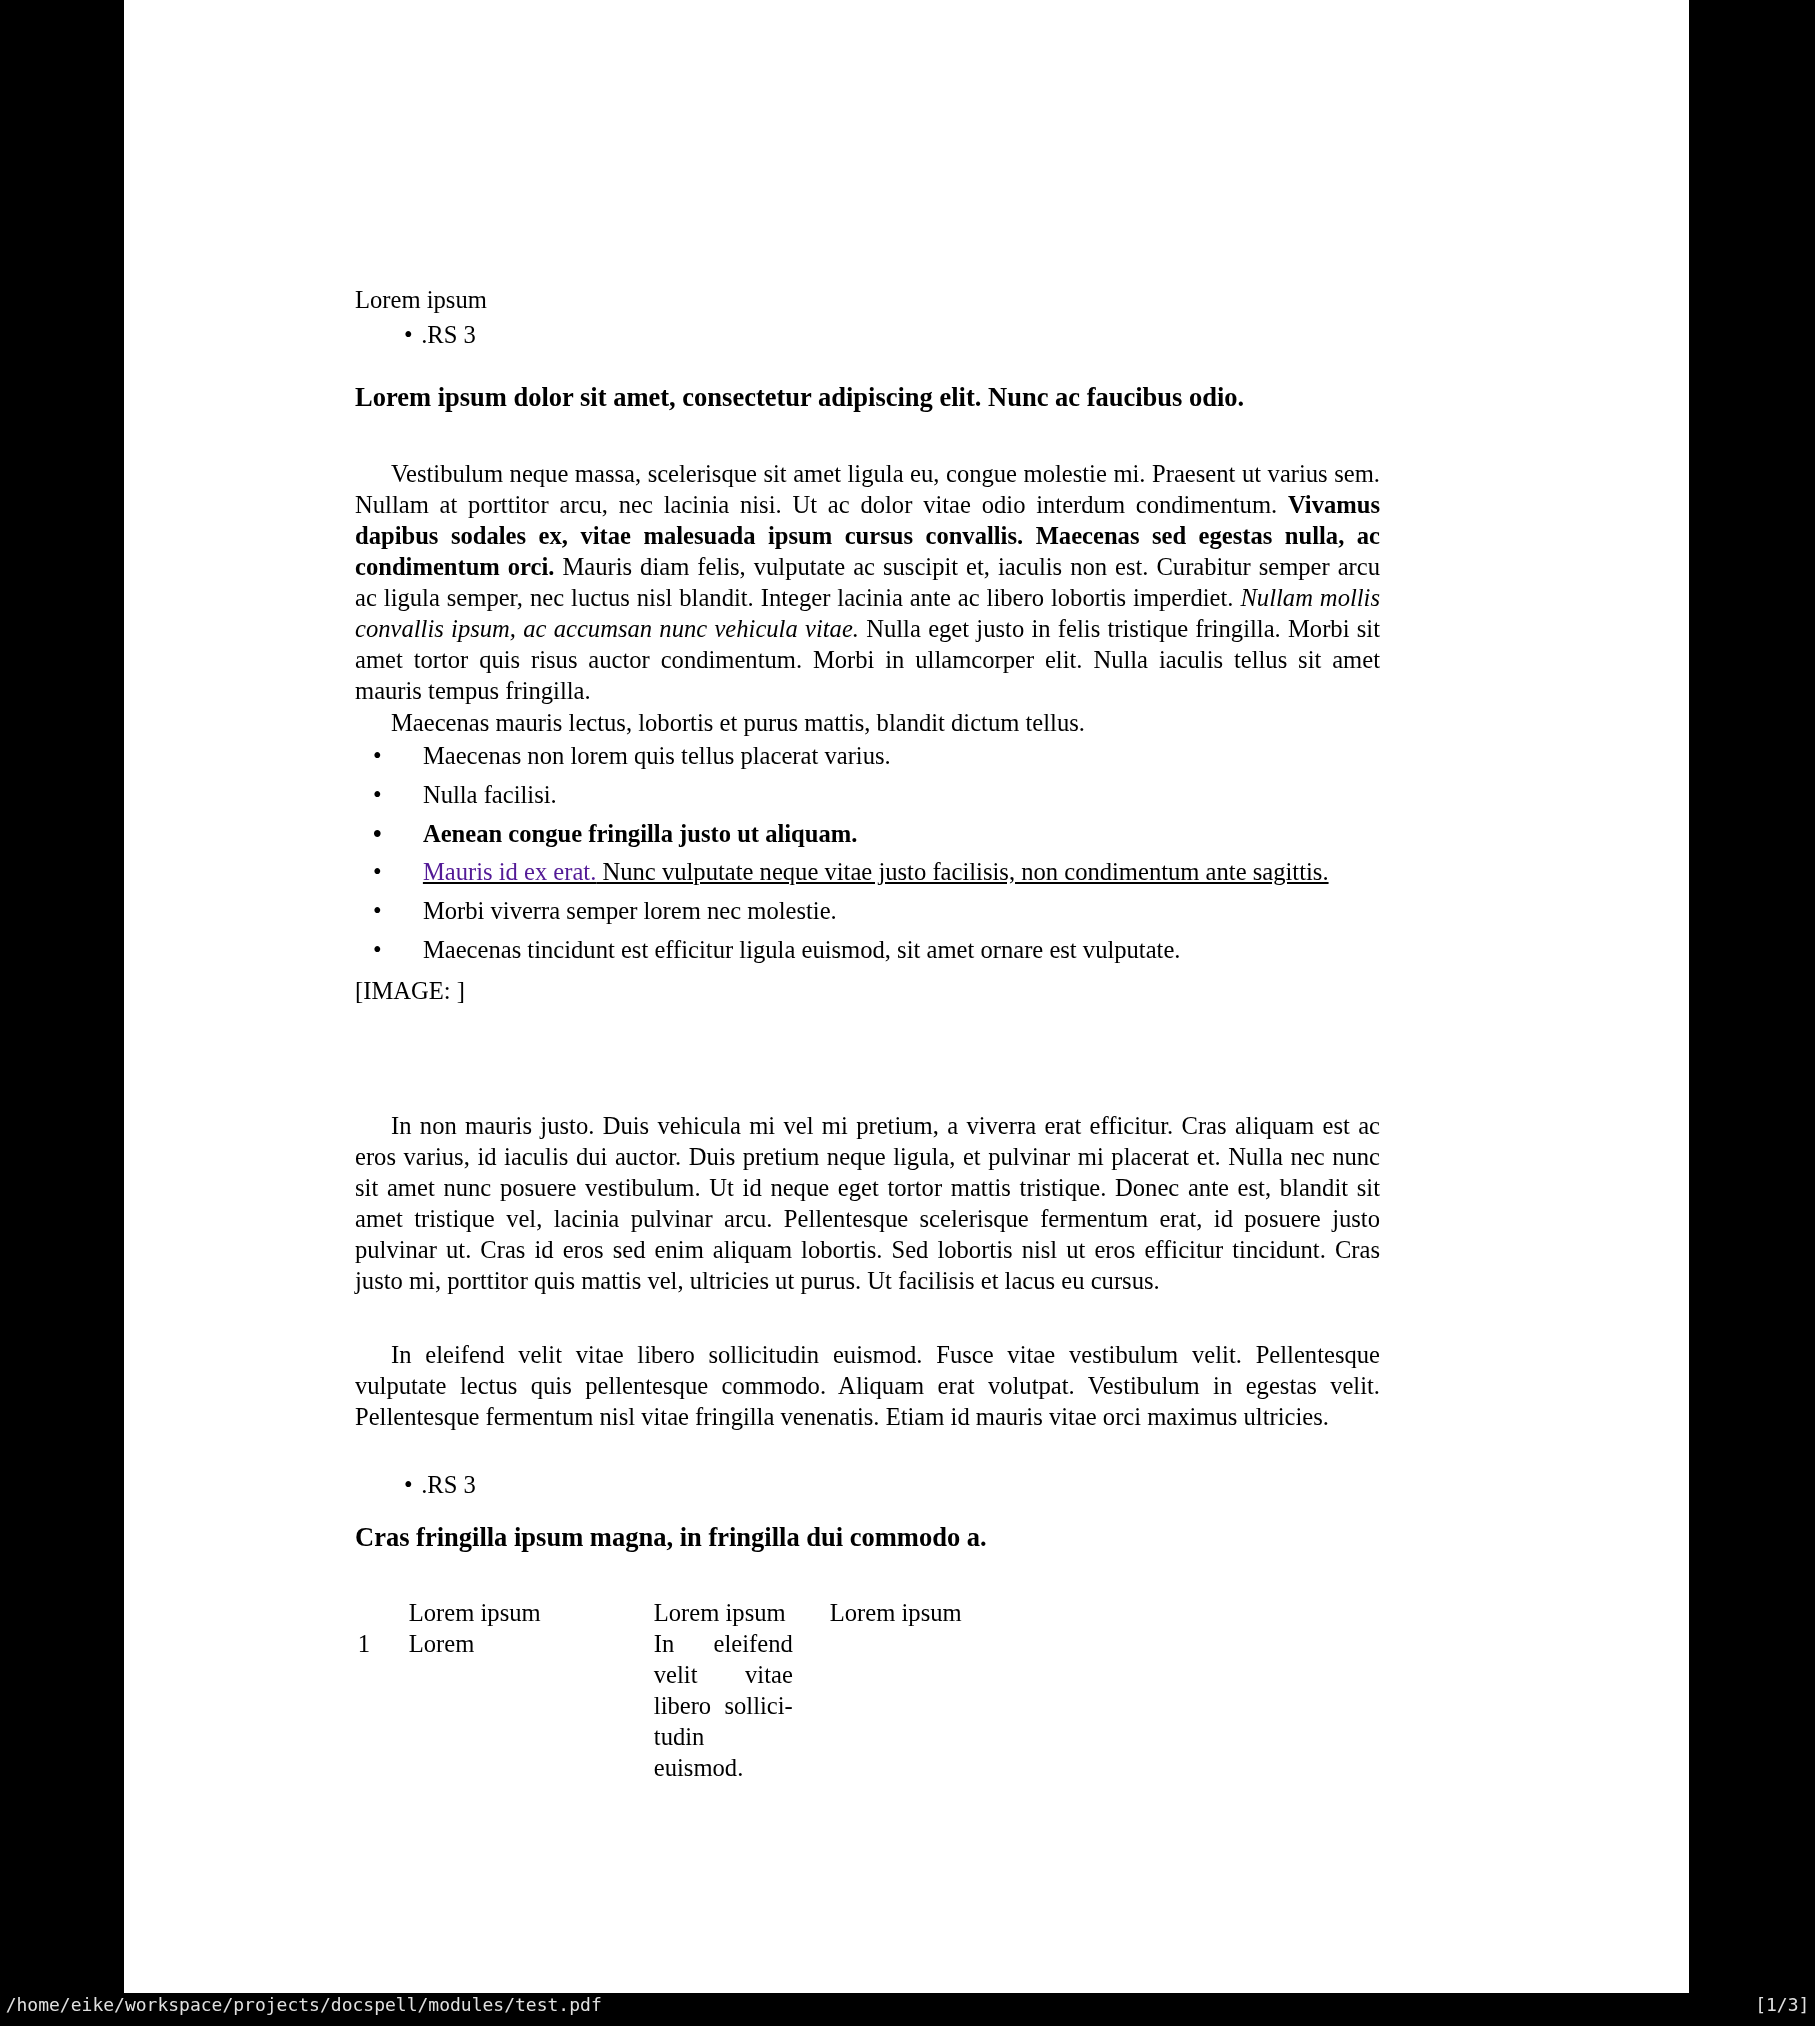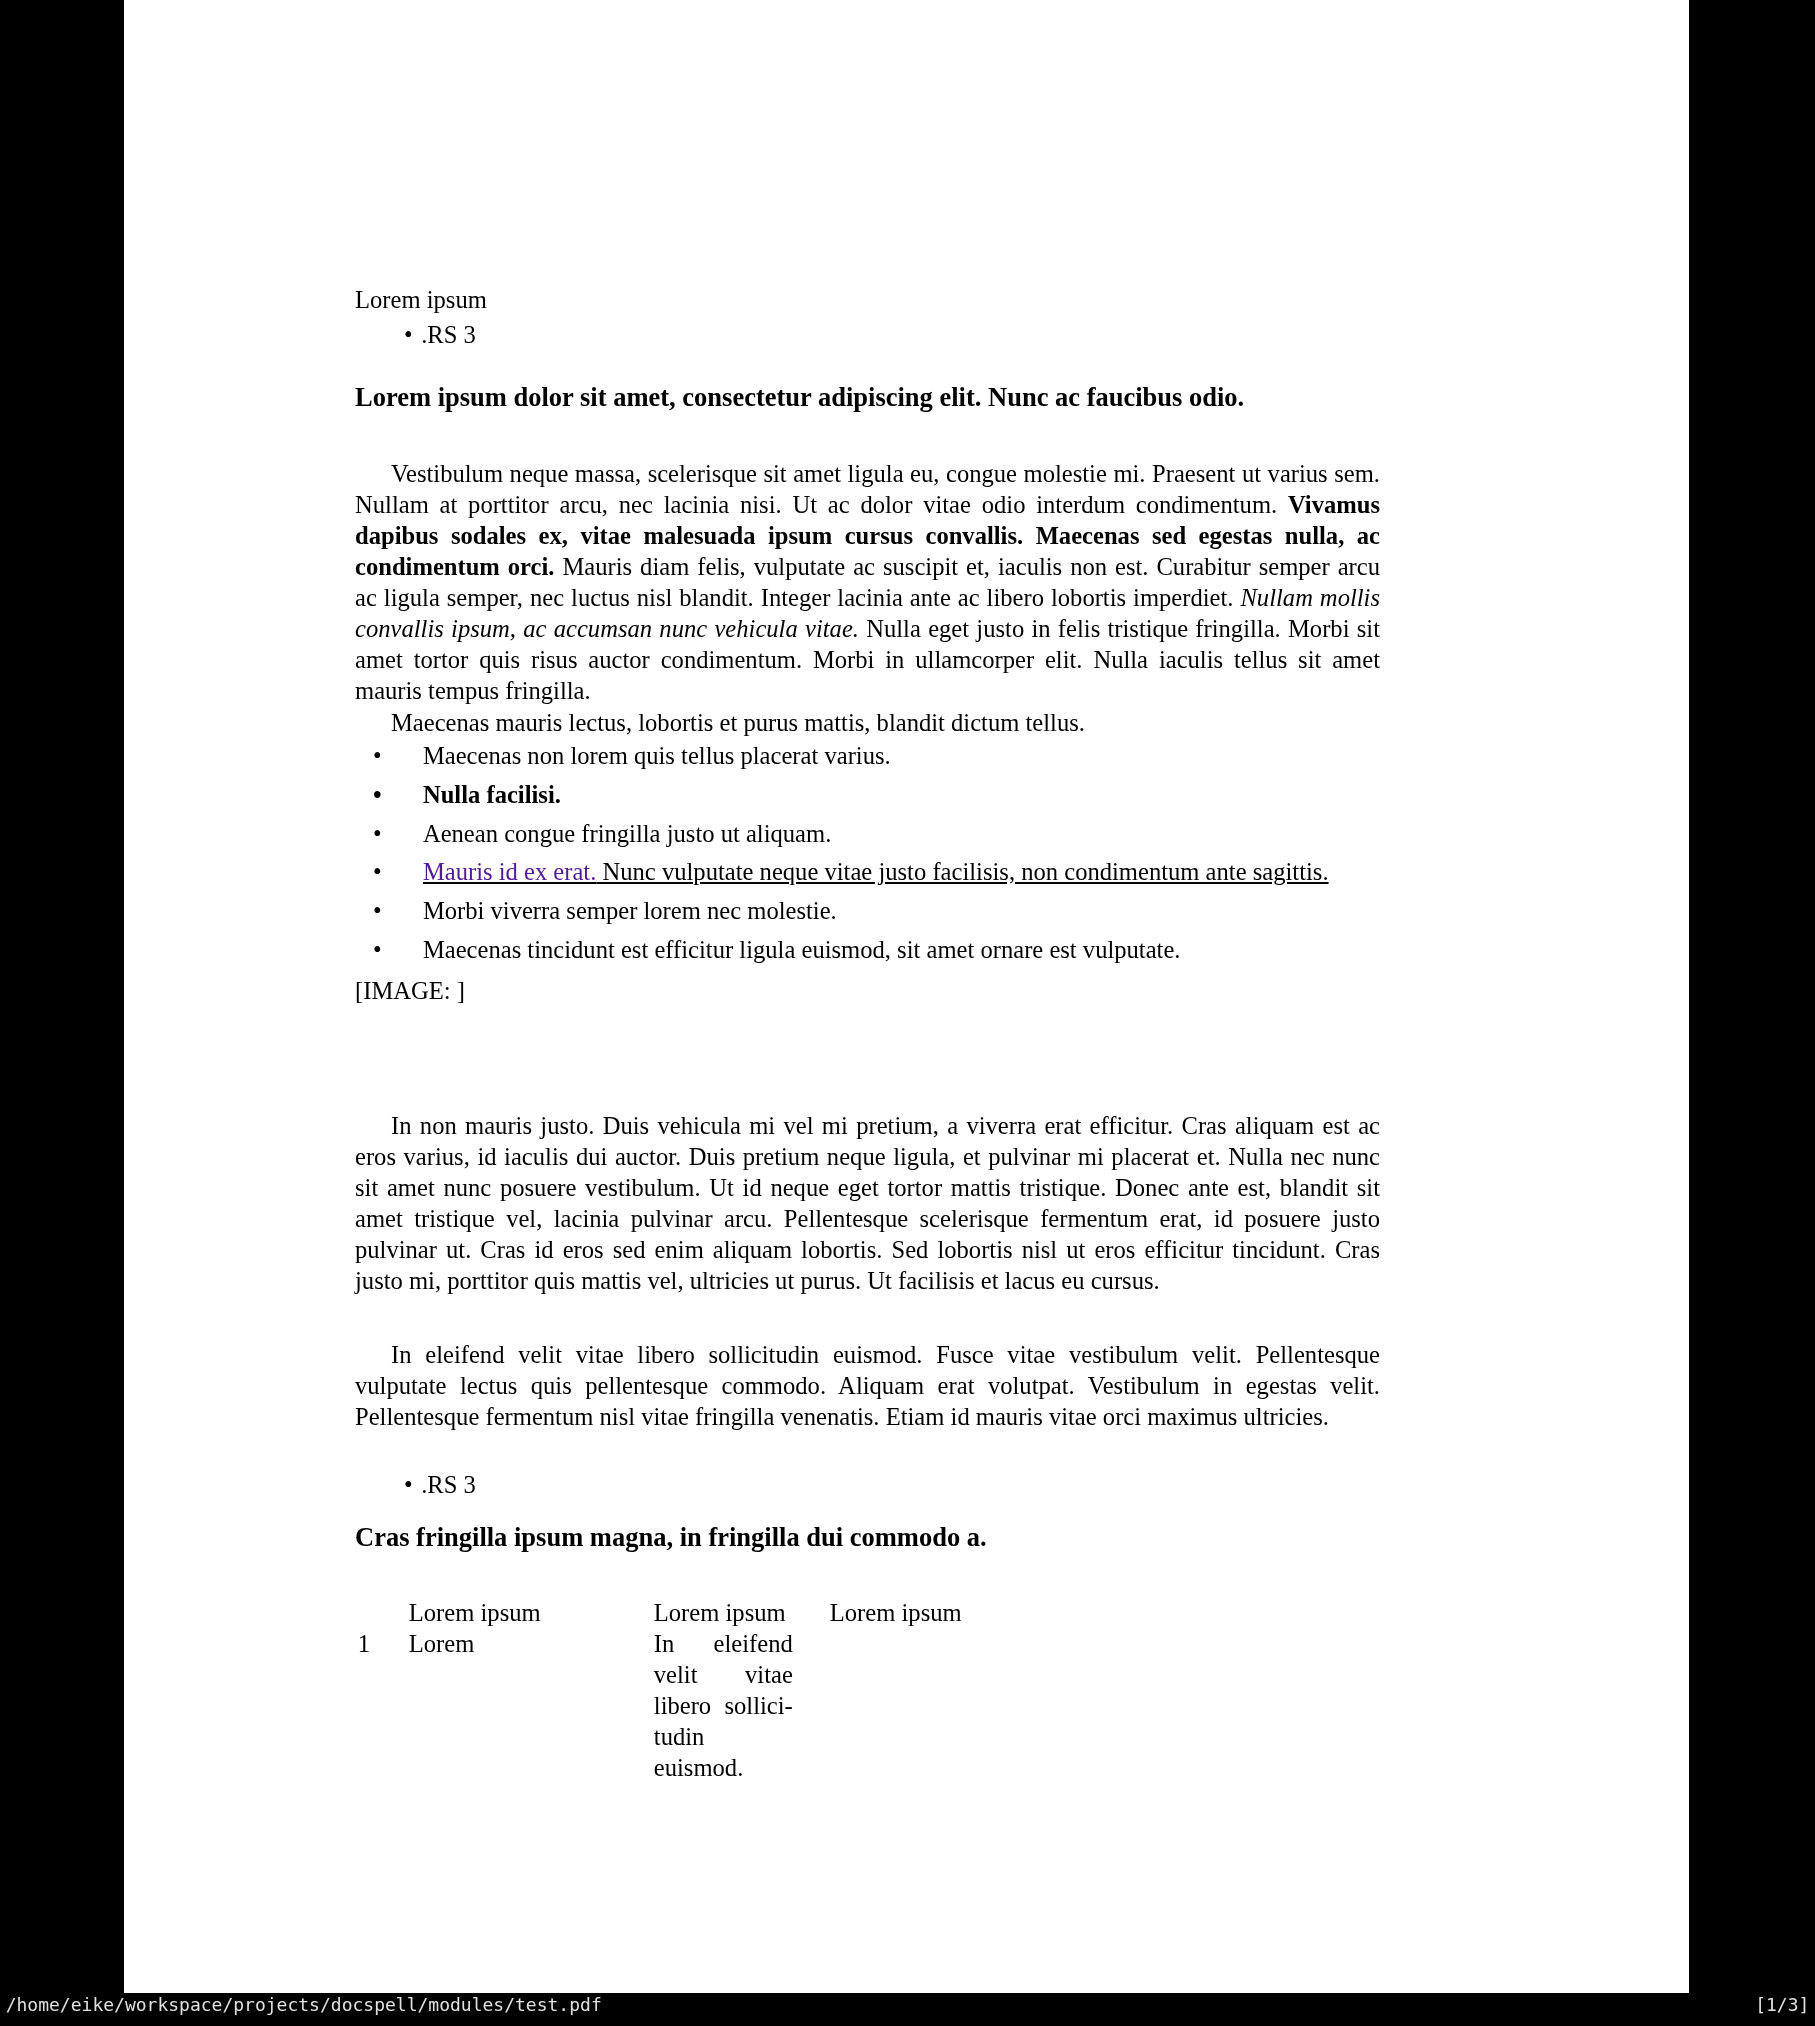--- a/index.html
+++ b/index.html
@@ -40,24 +40,24 @@
 
       <div class="heading" style="top:381px;">Lorem ipsum dolor sit amet, consectetur adipiscing elit. Nunc ac faucibus odio.</div>
 
       <div class="para" style="top:458px;"><span>Vestibulum neque massa, scelerisque sit amet ligula eu, congue molestie mi. Praesent ut varius sem. Nullam at porttitor arcu, nec lacinia nisi. Ut ac dolor vitae odio interdum condimentum. </span><span class="seg-bold">Vivamus dapibus sodales ex, vitae malesuada ipsum cursus convallis. Maecenas sed egestas nulla, ac condimentum orci.</span><span> Mauris diam felis, vulputate ac suscipit et, iaculis non est. Curabitur semper arcu ac ligula semper, nec luctus nisl blandit. Integer lacinia ante ac libero lobortis imperdiet. </span><span class="seg-italic">Nullam mollis convallis ipsum, ac accumsan nunc vehicula vitae.</span><span> Nulla eget justo in felis tristique fringilla. Morbi sit amet tortor quis risus auctor condimentum. Morbi in ullamcorper elit. Nulla iaculis tellus sit amet mauris tempus fringilla.</span></div>
 
       <div class="t" style="top:707px;left:36px;">Maecenas mauris lectus, lobortis et purus mattis, blandit dictum tellus.</div>
 
       <div class="bullet-item" style="top:740px;">
         <span class="bullet-marker">•</span><span><span>Maecenas non lorem quis tellus placerat varius.</span></span>
       </div>
-      <div class="bullet-item" style="top:779px;font-weight:bold;">
+      <div class="bullet-item" style="top:779px;">
         <span class="bullet-marker">•</span><span><span>Nulla facilisi.</span></span>
       </div>
-      <div class="bullet-item" style="top:818px;">
+      <div class="bullet-item" style="top:818px;font-weight:bold;">
         <span class="bullet-marker">•</span><span><span>Aenean congue fringilla justo ut aliquam.</span></span>
       </div>
       <div class="bullet-item" style="top:856px;text-decoration:underline;">
         <span class="bullet-marker">•</span><span><span class="seg-link">Mauris id ex erat.</span><span> Nunc vulputate neque vitae justo facilisis, non condimentum ante sagittis.</span></span>
       </div>
       <div class="bullet-item" style="top:895px;">
         <span class="bullet-marker">•</span><span><span>Morbi viverra semper lorem nec molestie.</span></span>
       </div>
       <div class="bullet-item" style="top:934px;">
         <span class="bullet-marker">•</span><span><span>Maecenas tincidunt est efficitur ligula euismod, sit amet ornare est vulputate.</span></span>

